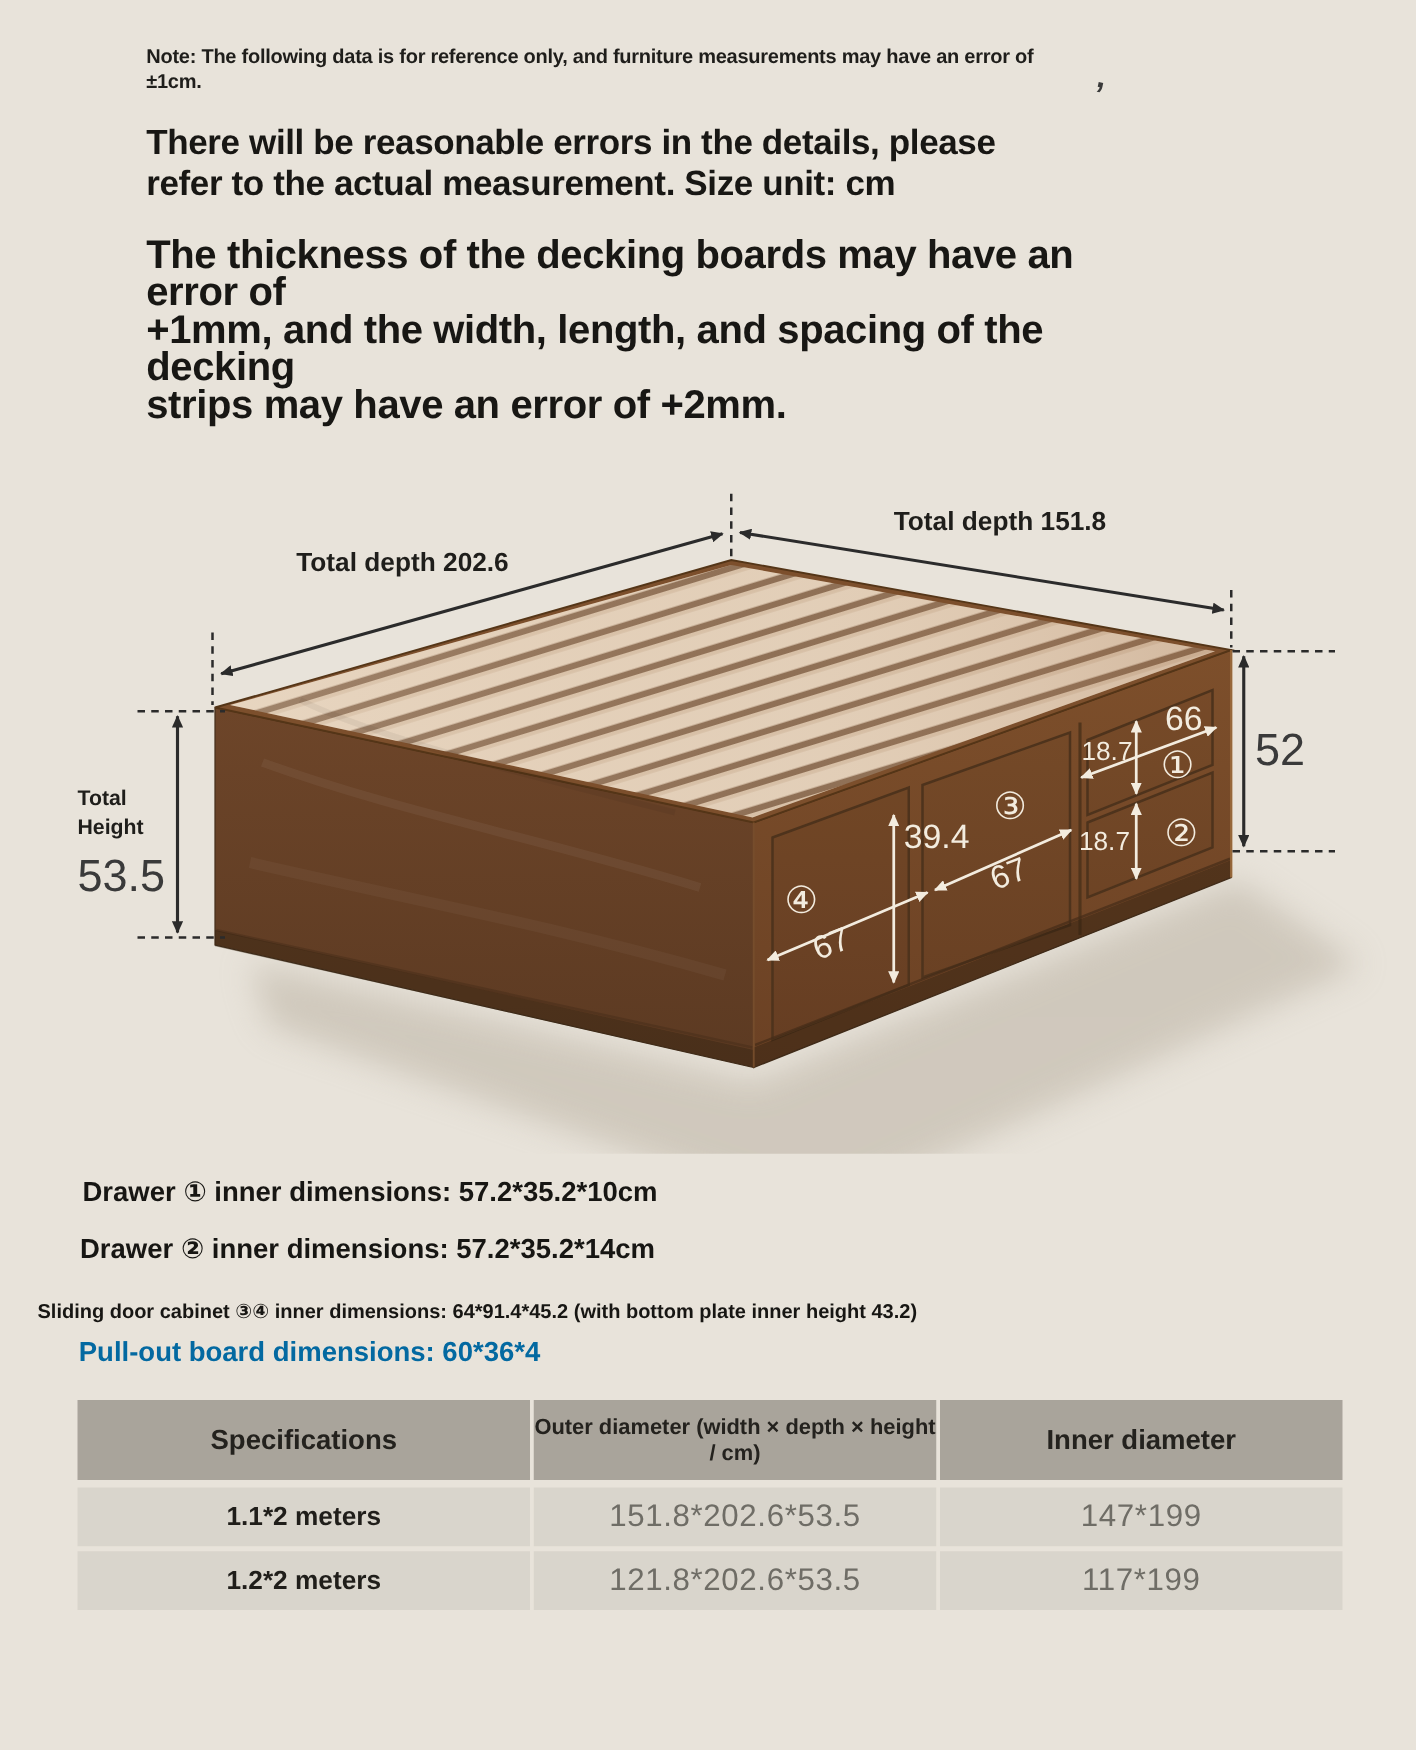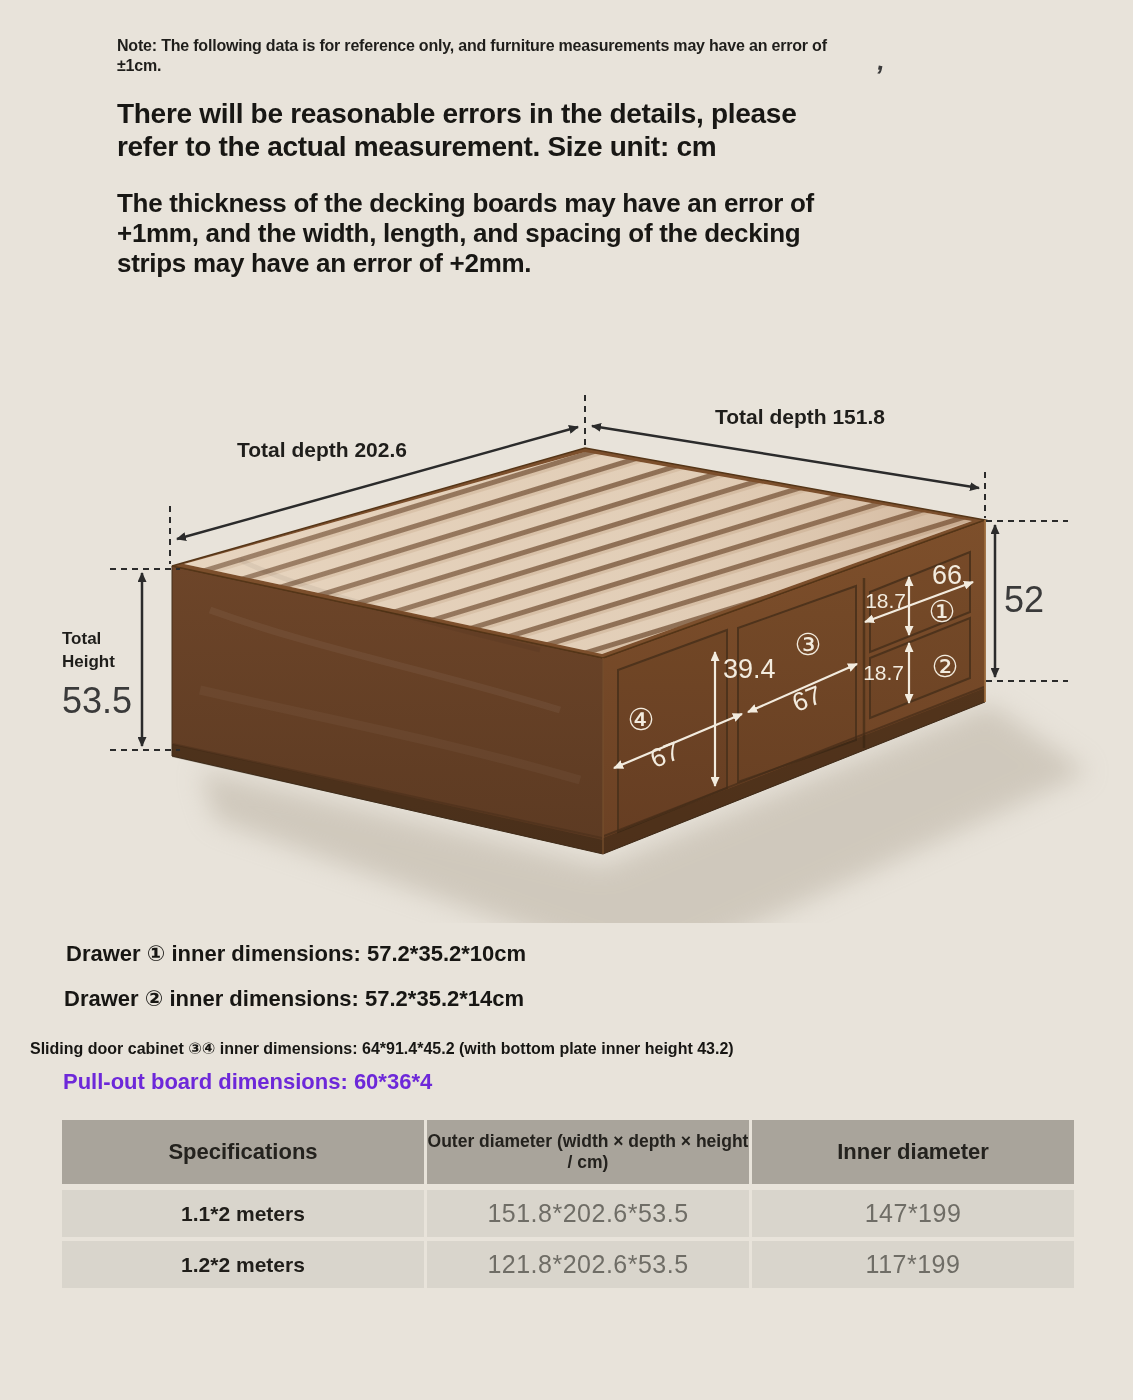--- a/index.html
+++ b/index.html
@@ -20,28 +20,28 @@
     left:878px;top:46px;font-size:26px;font-weight:bold;color:#3a3a3a;
     transform:rotate(12deg);
   }
   .h1{
     left:117px;top:97px;width:810px;
     font-size:28px;font-weight:bold;line-height:33px;color:#181714;
     letter-spacing:-0.3px;
   }
   .h2{
     left:117px;top:188px;width:810px;
-    font-size:26px;font-weight:bold;line-height:30px;color:#181714;
+    font-size:32px;font-weight:bold;line-height:30px;color:#181714;
     letter-spacing:-0.3px;
   }
   .diagram-wrap{left:0;top:378px;width:1133px;height:545px;}
   .d1{left:66px;top:941px;font-size:22px;font-weight:bold;color:#171613;}
   .d2{left:64px;top:986px;font-size:22px;font-weight:bold;color:#171613;}
   .d3{left:30px;top:1039px;font-size:16px;font-weight:bold;color:#171613;}
-  .d4{left:63px;top:1069px;font-size:22px;font-weight:bold;color:#6d28d9;}
+  .d4{left:63px;top:1069px;font-size:22px;font-weight:bold;color:#0369a1;}
   .spec-table{
     left:62px;top:1120px;width:1012px;
     display:flex;flex-direction:column;
   }
   .t-row{display:flex;column-gap:3px;}
   .t-cell{
     display:flex;align-items:center;justify-content:center;text-align:center;
   }
   .c0{width:362px;} .c1{width:322px;} .c2{width:322px;}
   .t-head .t-cell{background:#a9a49b;height:64px;color:#24221e;}

